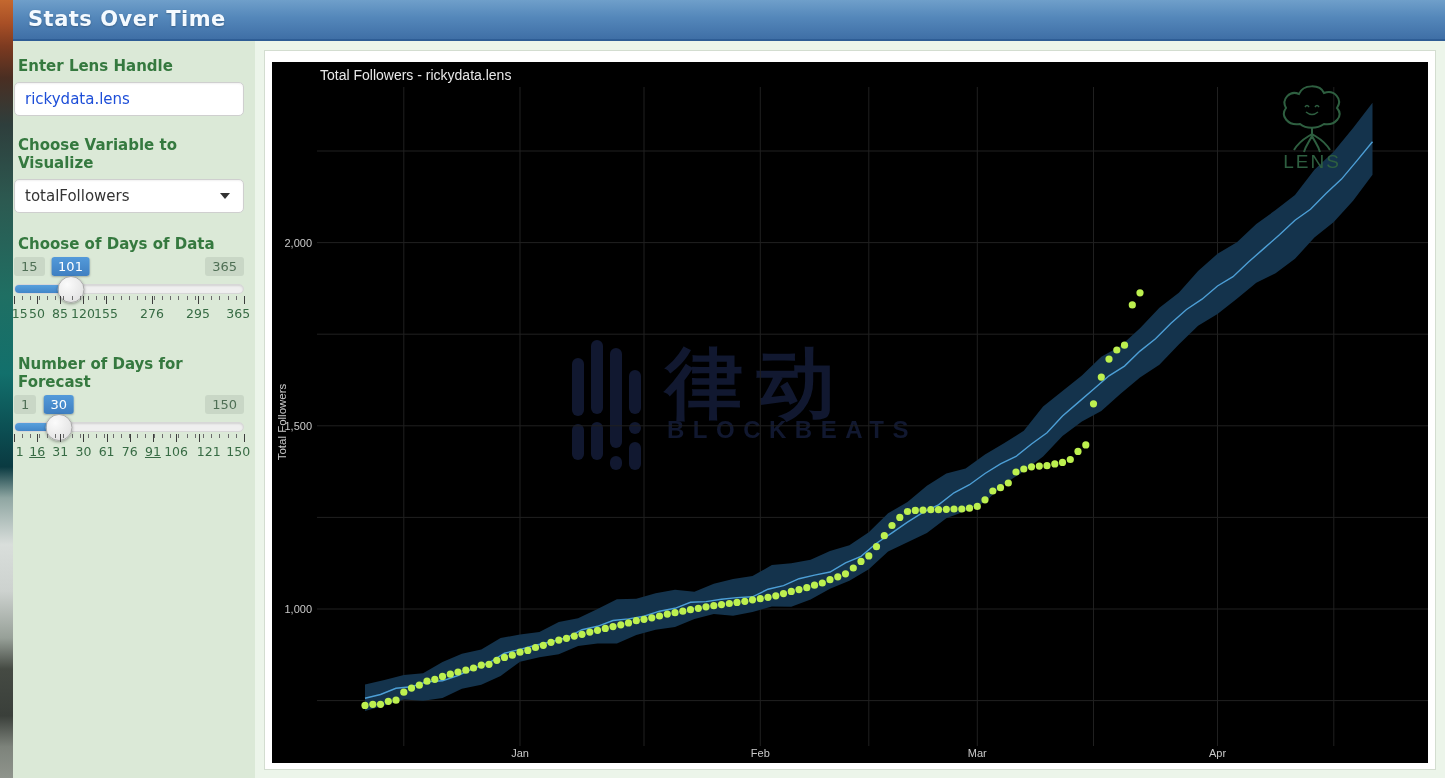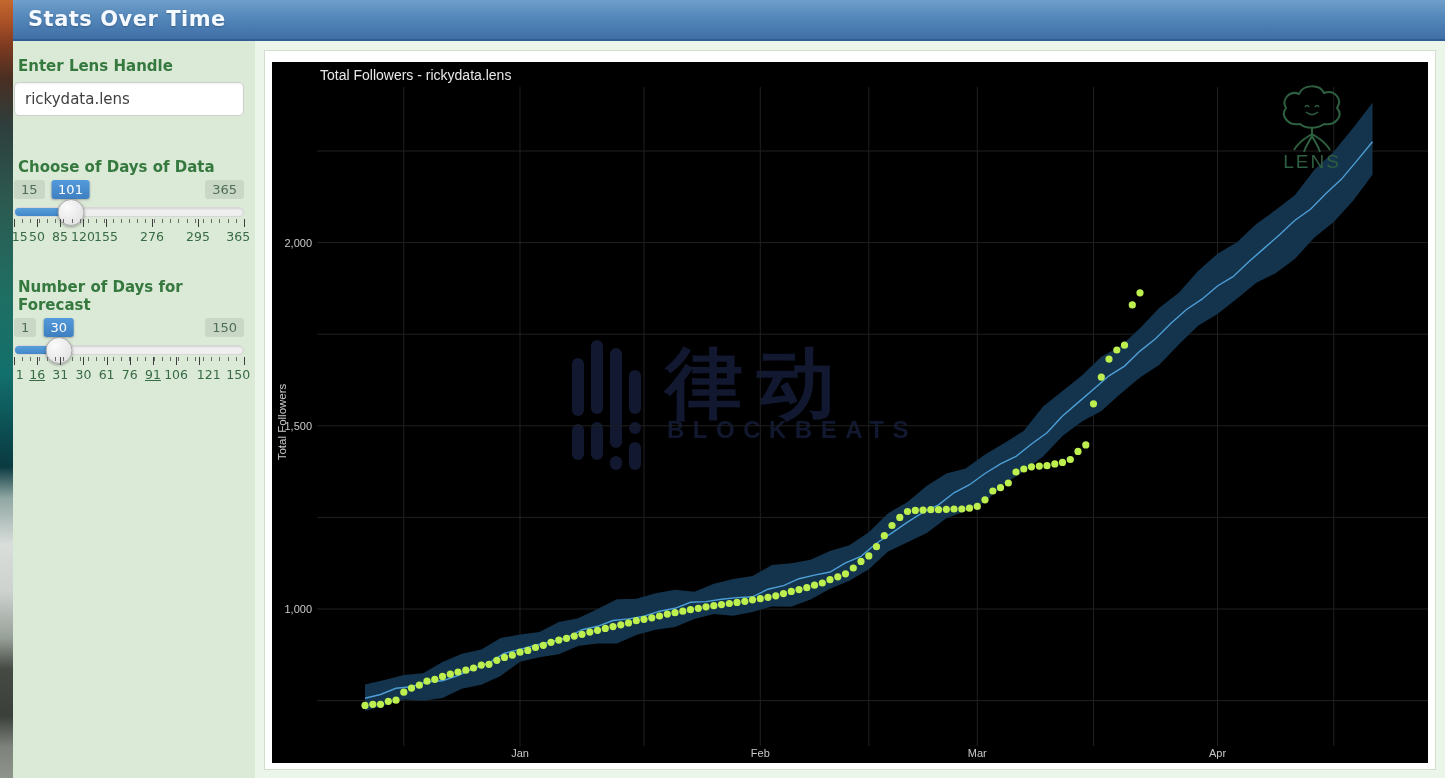--- a/index.html
+++ b/index.html
@@ -20,21 +20,21 @@
   .header .title{display:inline-block;padding:7px 0 0 15px;color:#f4faff;
     font-size:21px;font-weight:bold;letter-spacing:.5px;
     text-shadow:0 1px 2px rgba(0,0,0,.25);}
 
   
   .sidebar{position:absolute;left:13px;top:41px;width:242px;height:737px;
     background:#dbe9d7;box-sizing:border-box;padding:16px 11px 0 1px;}
   .ctl-label{color:#35793f;font-weight:bold;font-size:15px;margin:0 0 0 4px;}
   .txt-input,.select{box-sizing:border-box;width:230px;height:34px;background:#fff;
     border:1px solid #cfcfcf;border-radius:5px;font-family:"DejaVu Sans",sans-serif;
-    font-size:15px;color:#404040;padding:0 10px;margin-top:7px;box-shadow:inset 0 1px 2px rgba(0,0,0,.06);}
+    font-size:15px;color:#1d4ed8;padding:0 10px;margin-top:7px;box-shadow:inset 0 1px 2px rgba(0,0,0,.06);}
   .select{display:flex;align-items:center;justify-content:space-between;color:#333;cursor:pointer;}
   .caret{width:0;height:0;border-left:5px solid transparent;border-right:5px solid transparent;
     border-top:6px solid #333;margin-right:3px;}
   .gap1{height:20px}.gap2{height:22px}
 
   
   .irs{position:relative;width:230px;margin-top:4px;height:78px;}
   .irs .badges{position:relative;height:22px;}
   .badge{position:absolute;top:0;font-size:13px;padding:1px 7px;border-radius:3px;
     background:#c9d7c6;color:#4f6f55;line-height:17px;}
@@ -71,20 +71,25 @@
   <span class="title">Stats Over Time</span>
 </div>
 
 <aside class="sidebar">
   <div>
     <div class="ctl-label">Enter Lens Handle</div>
     <input class="txt-input" type="text" value="rickydata.lens" style="">
   </div>
   <div class="gap1"></div>
   <div>
+    <div class="ctl-label">Choose Variable to Visualize</div>
+    <div class="select">
+      <span>totalFollowers</span>
+      <span class="caret"></span>
+    </div>
   </div>
   <div class="gap2"></div>
   <div>
     <div class="ctl-label">Choose of Days of Data</div>
     <div class="irs">
       <div class="badges">
         <span class="badge min">15</span>
         <span class="badge val" style="left: 24.5714%;">101</span>
         <span class="badge max">365</span>
       </div>

